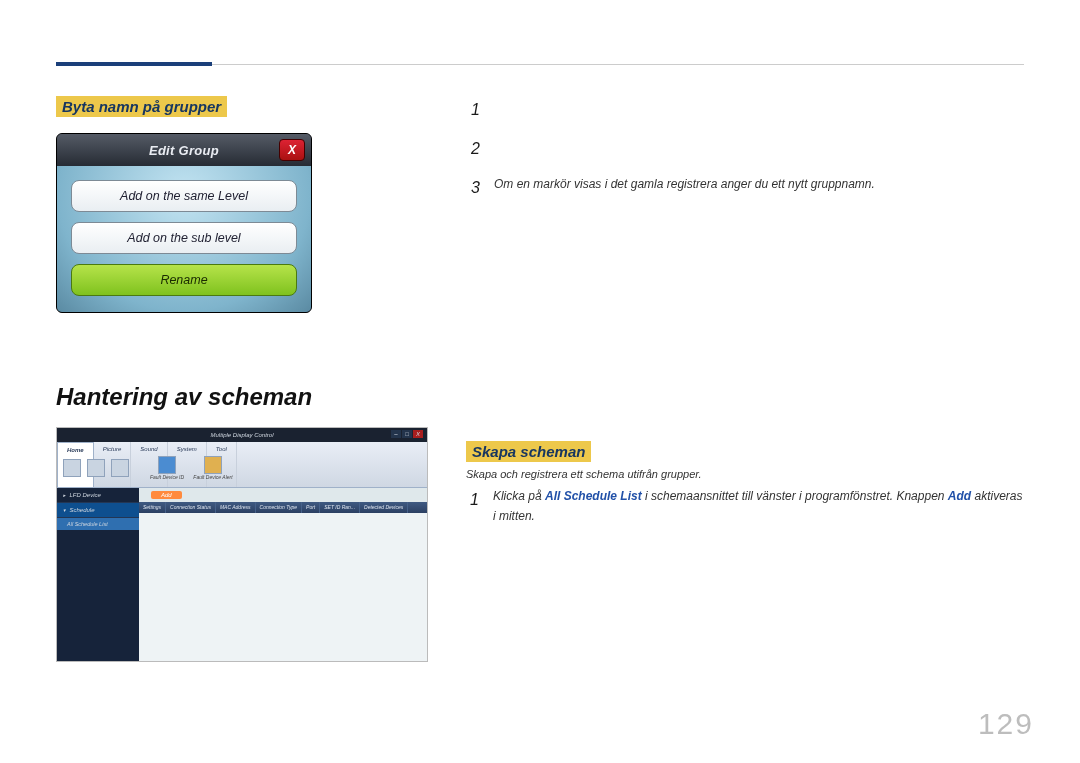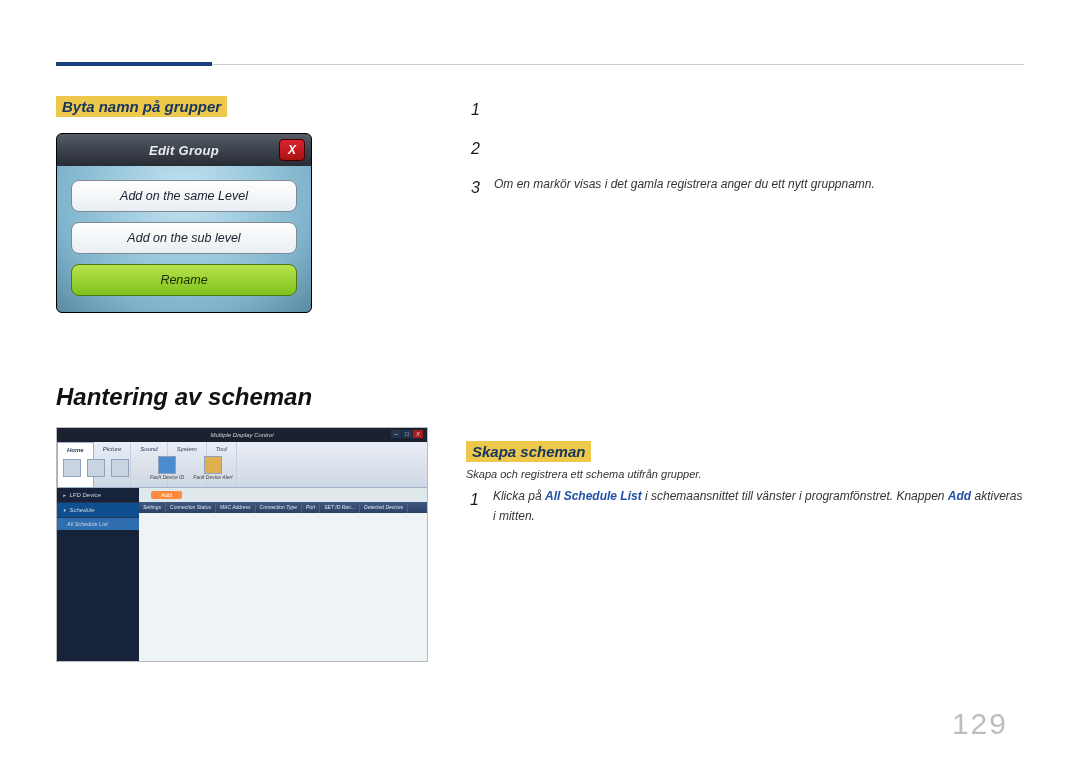--- a/index.html
+++ b/index.html
@@ -50,21 +50,21 @@
   .side .item.sel { background:#0e4f8f; }
   .side .item .caret { font-size:5px; }
   .side .sub { background:#2f6fb0; padding:3px 10px; font-size:5.5px; }
   .body { flex:1; display:flex; flex-direction:column; }
   .toolbar { height:14px; display:flex; align-items:center; }
   .btn-add { background:#ff8a3d; color:#fff; font-size:6px; padding:1px 10px; margin-left:12px; border-radius:2px; }
   .tbl-head { background:linear-gradient(#3f5a82,#2b3f62); height:11px; display:flex; font-size:5px; color:#dfe6f0; }
   .tbl-head span { padding:2px 4px; border-right:1px solid #46618a; white-space:nowrap; }
   .tbl-body { flex:1; background:#eef3f5; }
 
-  .page-num { position:absolute; right:72px; bottom:22px; font-size:30px; color:#bdbdbd; letter-spacing:2px; }
+  .page-num { position:absolute; right:46px; bottom:22px; font-size:30px; color:#bdbdbd; letter-spacing:2px; }
 </style>
 </head>
 <body>
 
 <div class="top-rule"></div>
 <div class="top-rule-thick"></div>
 
 <div class="page">
   <div class="content">
     <div class="left-col">

